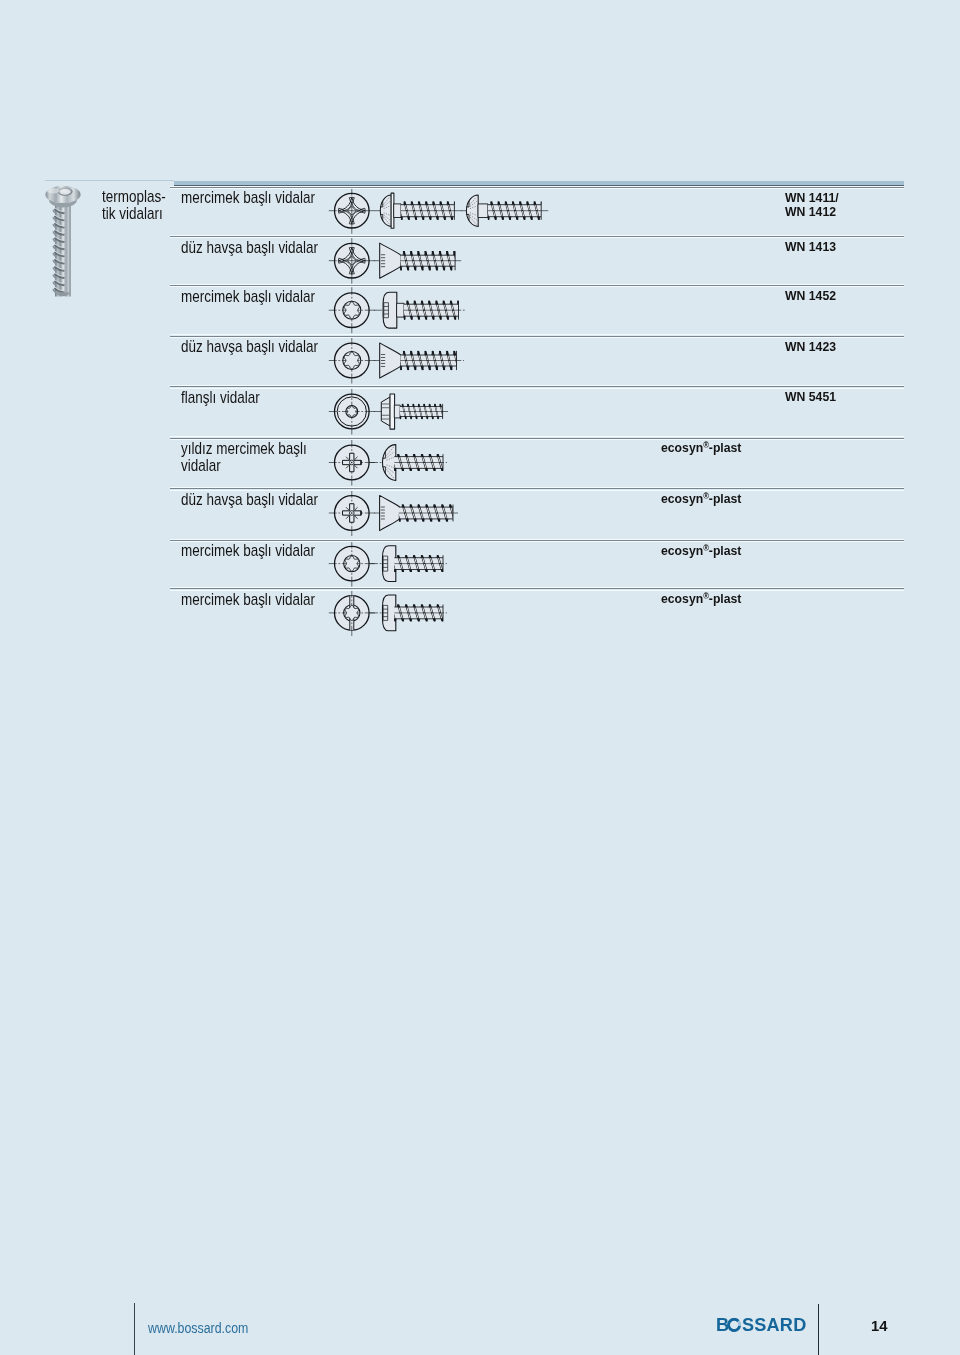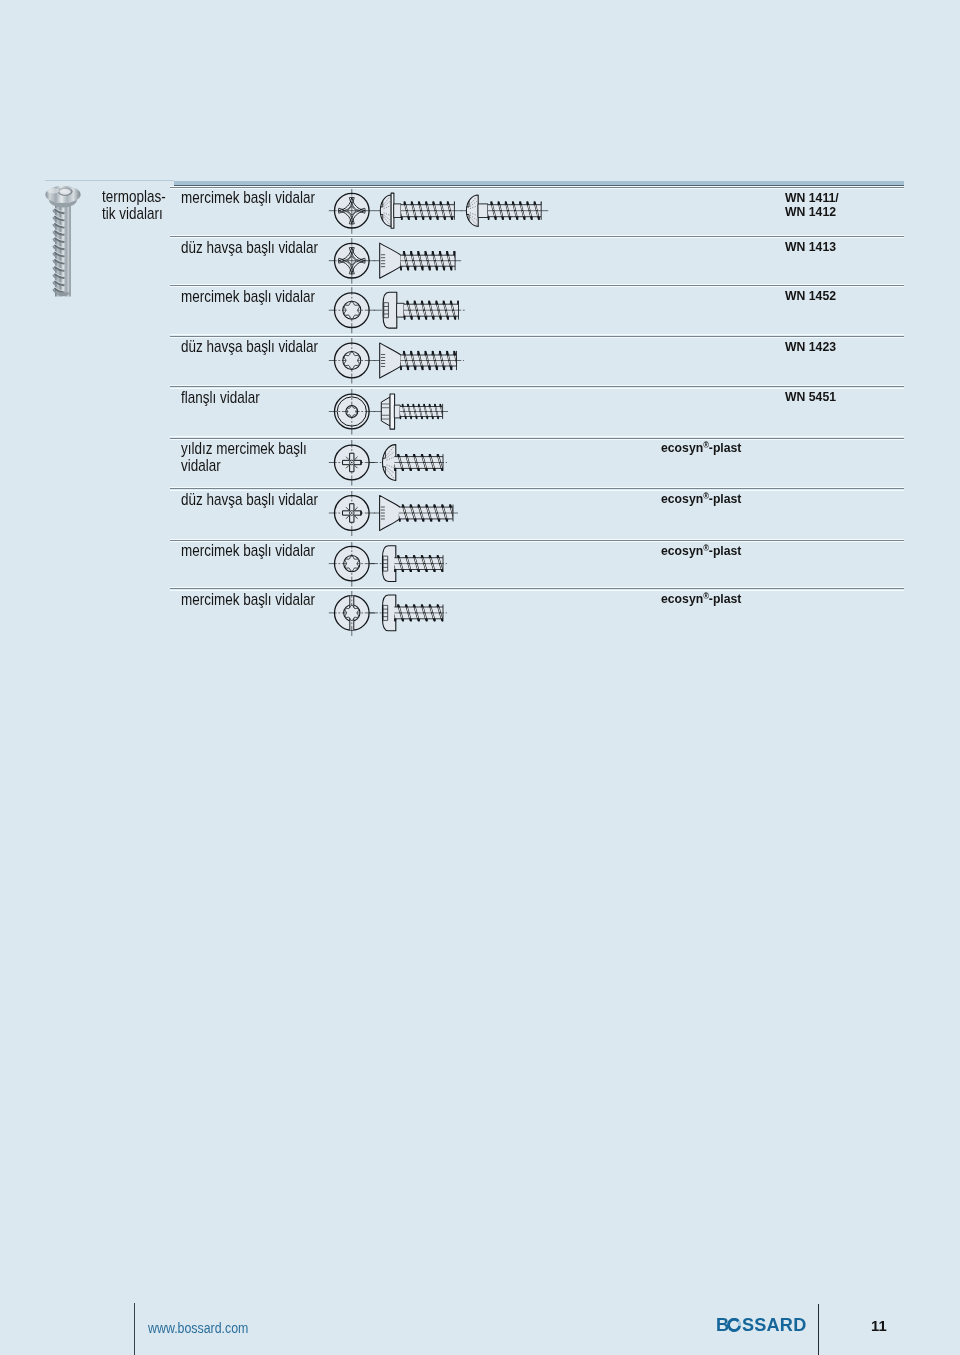--- a/index.html
+++ b/index.html
@@ -903,14 +903,14 @@
   <div class="logo">
     <svg width="95" height="14" viewBox="0 0 95 14">
       <text x="0" y="13.1" font-family="'Liberation Sans', sans-serif" font-size="18.1" font-weight="bold" fill="#15679b" letter-spacing="0.2">B</text>
       <g transform="translate(11.6,0)">
         <path d="M10.8,3.2 A5.6,5.6 0 1 0 12.1,7.6" fill="none" stroke="#15679b" stroke-width="2.9"></path>
         <path d="M12.1,7.6 A5.6,5.6 0 0 0 10.8,3.2" fill="none" stroke="#9fc4dc" stroke-width="2.9"></path>
       </g>
       <text x="25.9" y="13.1" font-family="'Liberation Sans', sans-serif" font-size="18.1" font-weight="bold" fill="#15679b" letter-spacing="0.25">SSARD</text>
     </svg>
   </div>
-  <div class="pageno">11</div>
+  <div class="pageno">14</div>
 </div>
 
 </body></html>

